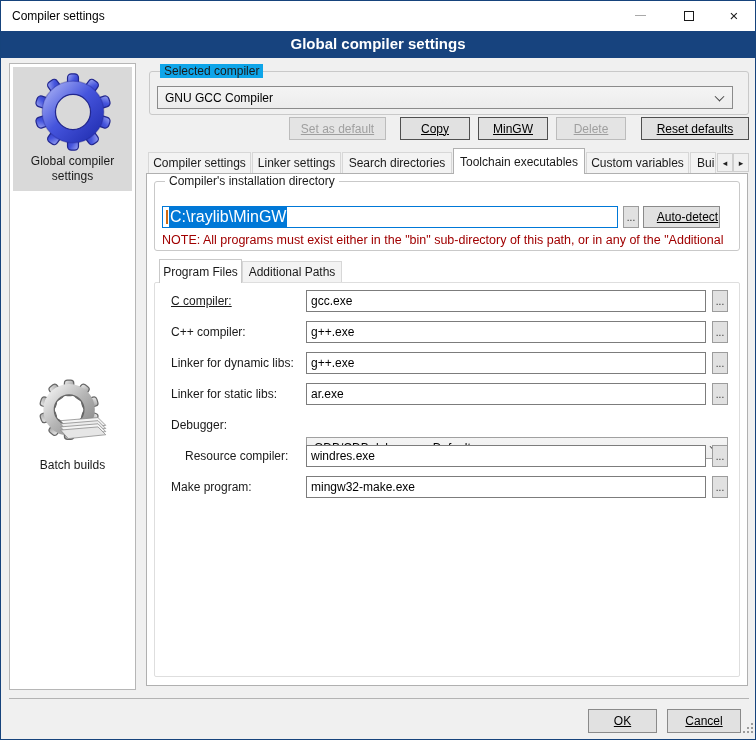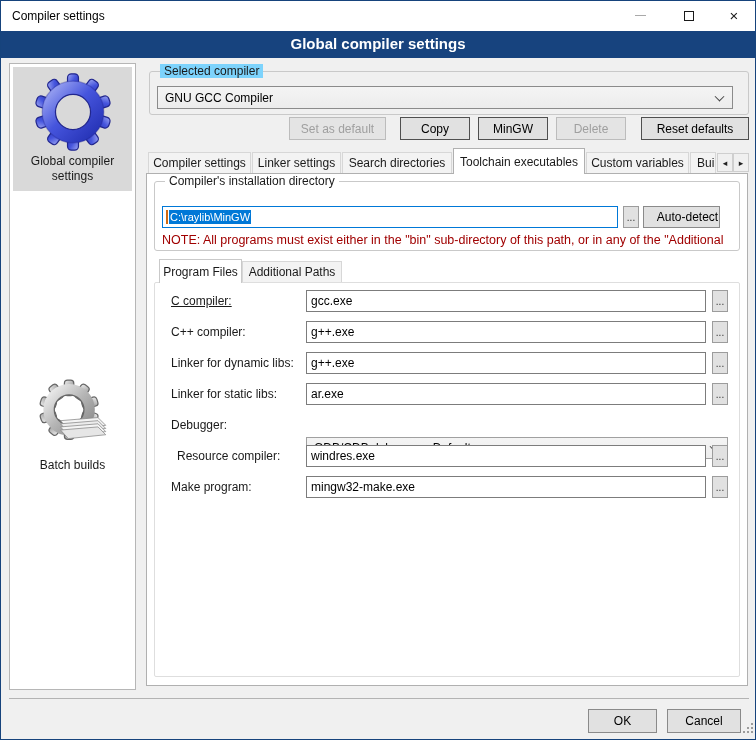--- a/index.html
+++ b/index.html
@@ -25,32 +25,32 @@
   .side-item .lbl{font-size:12px;color:#1a1a1a;line-height:15px;margin-top:2px;}
   .side-item.selected{background:#d9d9d9;}
   #side-item-0{top:3px;height:124px;padding-top:5px;}
   #side-item-1{top:190px;height:106px;}
   #side-item-2{top:312px;height:106px;}
   .icon-wrap{height:80px;display:flex;align-items:center;justify-content:center;}
 
   
   .groupbox{border:1px solid #c9c9c9;border-radius:3px;}
   .gb-label{position:absolute;top:-8px;left:10px;font-size:12px;line-height:14px;padding:0 4px;color:#1a1a1a;}
-  .gb-gray .gb-label{background:#7dd3fc;}
+  .gb-gray .gb-label{background:#0ea5e9;}
   .gb-white .gb-label{background:#ffffff;}
 
   
   .combo{background:linear-gradient(#f4f4f4,#ececec);border:1px solid #8b8b8b;display:flex;align-items:center;
          font-size:12px;color:#000;padding-left:7px;position:relative;}
   .chev{position:absolute;right:9px;top:50%;width:7px;height:7px;border-right:1px solid #444;border-bottom:1px solid #444;
         transform:translateY(-70%) rotate(45deg);}
 
   
   .btn{background:#e1e1e1;border:1px solid #4f4f4f;font-size:12px;color:#000;text-align:left;
-       display:flex;align-items:center;justify-content:center;cursor:default;}
+       display:flex;align-items:center;justify-content:center;cursor:default;text-decoration:underline;}
   .btn.disabled{background:#e4e4e4;border-color:#bcbcbc;color:#9f9f9f;}
   .btn.soft{border-color:#8a8a8a;}
   .dots-btn{background:#e1e1e1;border:1px solid #9c9c9c;font-size:10px;color:#333;
             display:flex;align-items:flex-end;justify-content:center;padding-bottom:4px;}
 
   
   .tab{border:1px solid #d7d7d7;border-bottom:none;background:#f3f3f3;font-size:12px;color:#1a1a1a;
        display:flex;align-items:center;justify-content:center;overflow:hidden;white-space:nowrap;}
   .tab.active{background:#fff;border-color:#b0b0b0;z-index:3;}
   .tab-arrow{border:1px solid #cfcfcf;background:#f0f0f0;font-size:9px;color:#222;
@@ -61,21 +61,21 @@
   #subpanel{left:153px;top:281px;width:586px;height:395px;background:#fff;border:1px solid #dedede;border-radius:2px;z-index:1;}
 
   
   .txt{border:1px solid #7c7c7c;background:#fff;font-size:12px;color:#000;padding:0 4px;outline:none;}
   .row-label{font-size:12px;color:#1a1a1a;line-height:22px;}
 
   
   #dir-input{left:161px;top:205px;width:456px;height:22px;background:#fff;border:1px solid #0078d7;
              display:flex;align-items:center;padding-left:3px;z-index:2;}
   #dir-caret{width:2px;height:14px;background:#cf6a12;margin-right:1px;}
-  #dir-sel{background:#0078d7;color:#fff;font-size:11px;padding:1px 1px;white-space:pre;}
+  #dir-sel{background:#0078d7;color:#fff;font-size:16px;padding:1px 1px;white-space:pre;}
 
   #note-line{left:161px;top:232px;width:572px;font-size:12.5px;color:#a00000;white-space:nowrap;overflow:hidden;z-index:2;}
 
   
   #footer-sep{left:8px;top:697px;width:740px;height:1px;background:#b3b3b3;}
   #grip{right:2px;bottom:2px;}
 </style>
 </head>
 <body>
 
@@ -224,21 +224,21 @@
   <div class="abs row-label" style="left:170px;top:382px;z-index:2;">Linker for static libs:</div>
   <input class="abs txt" style="left: 305px; top: 382px; width: 400px; height: 22px; z-index: 2;" value="ar.exe">
   <div class="abs dots-btn" style="left:711px;top:382px;width:16px;height:22px;z-index:2;">...</div>
 
   <div class="abs row-label" style="left:170px;top:413px;z-index:2;">Debugger:</div>
   <div class="abs combo" style="left:305px;top:413px;width:422px;height:22px;border-color:#a0a0a0;z-index:2;">
     <span>GDB/CDB debugger : Default</span>
     <span class="chev"></span>
   </div>
 
-  <div class="abs row-label" style="left:176px;top:444px;z-index:2;">Resource compiler:</div>
+  <div class="abs row-label" style="left:184px;top:444px;z-index:2;">Resource compiler:</div>
   <input class="abs txt" style="left: 305px; top: 444px; width: 400px; height: 22px; z-index: 2;" value="windres.exe">
   <div class="abs dots-btn" style="left:711px;top:444px;width:16px;height:22px;z-index:2;">...</div>
 
   <div class="abs row-label" style="left:170px;top:475px;z-index:2;">Make program:</div>
   <input class="abs txt" style="left: 305px; top: 475px; width: 400px; height: 22px; z-index: 2;" value="mingw32-make.exe">
   <div class="abs dots-btn" style="left:711px;top:475px;width:16px;height:22px;z-index:2;">...</div>
 
   <div class="abs" id="footer-sep"></div>
   <div class="abs btn soft" style="left:587px;top:708px;width:69px;height:24px;">OK</div>
   <div class="abs btn soft" style="left:666px;top:708px;width:74px;height:24px;">Cancel</div>

